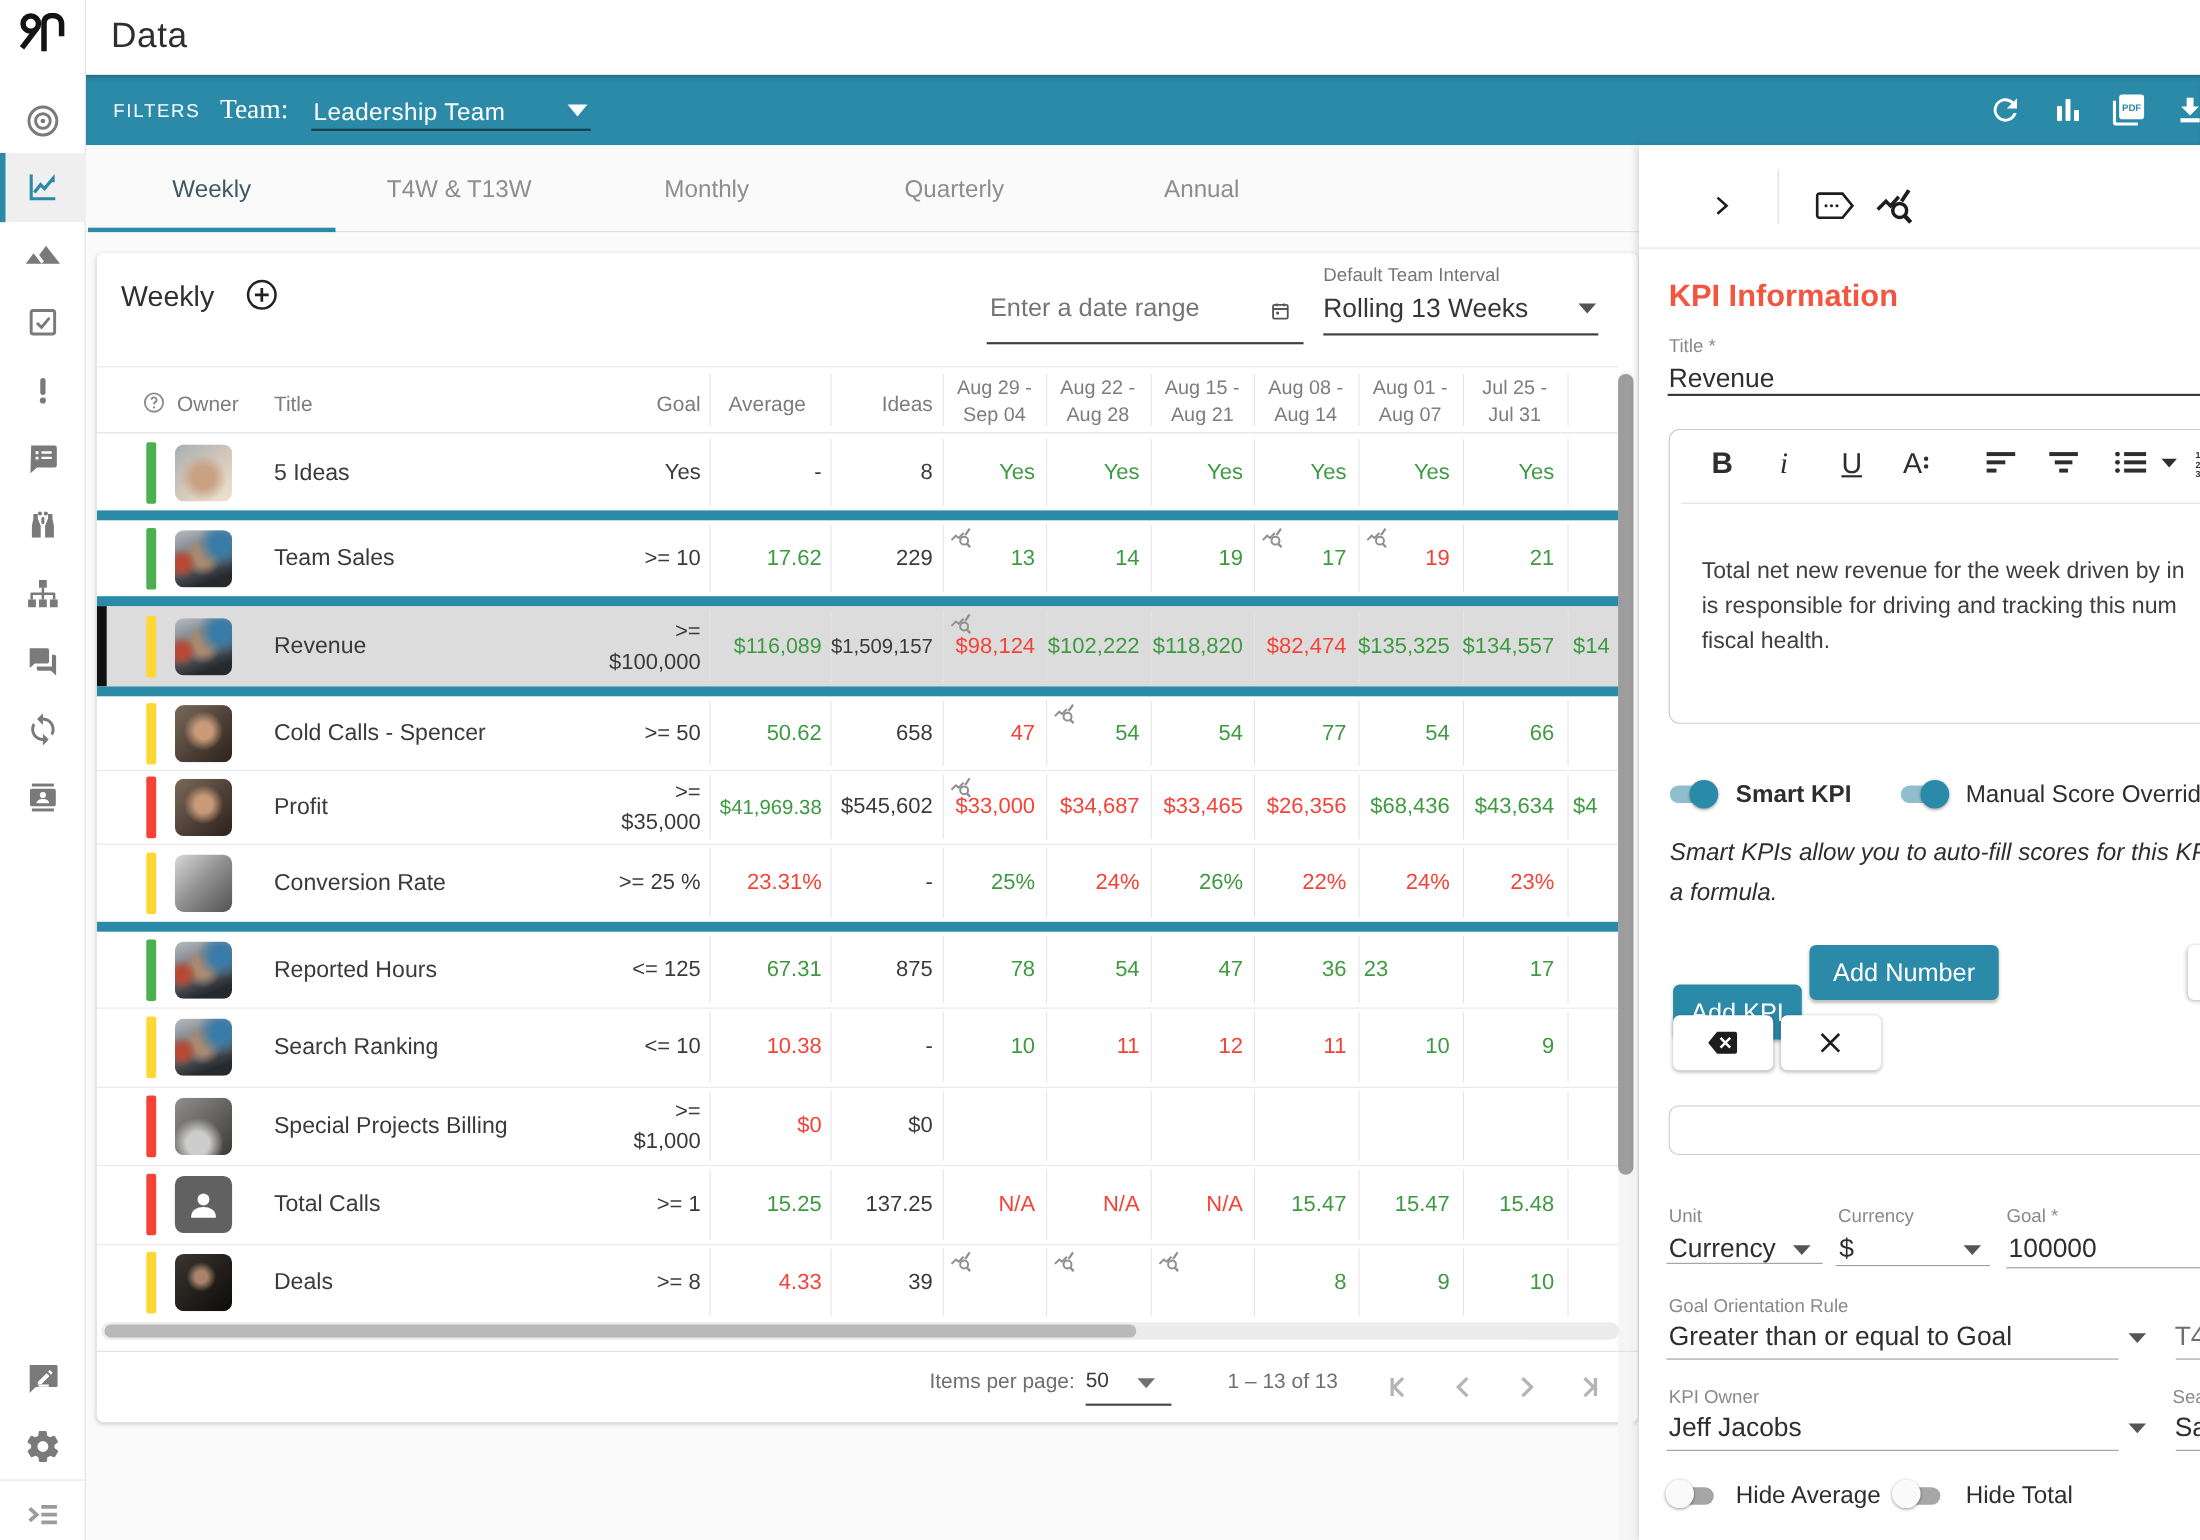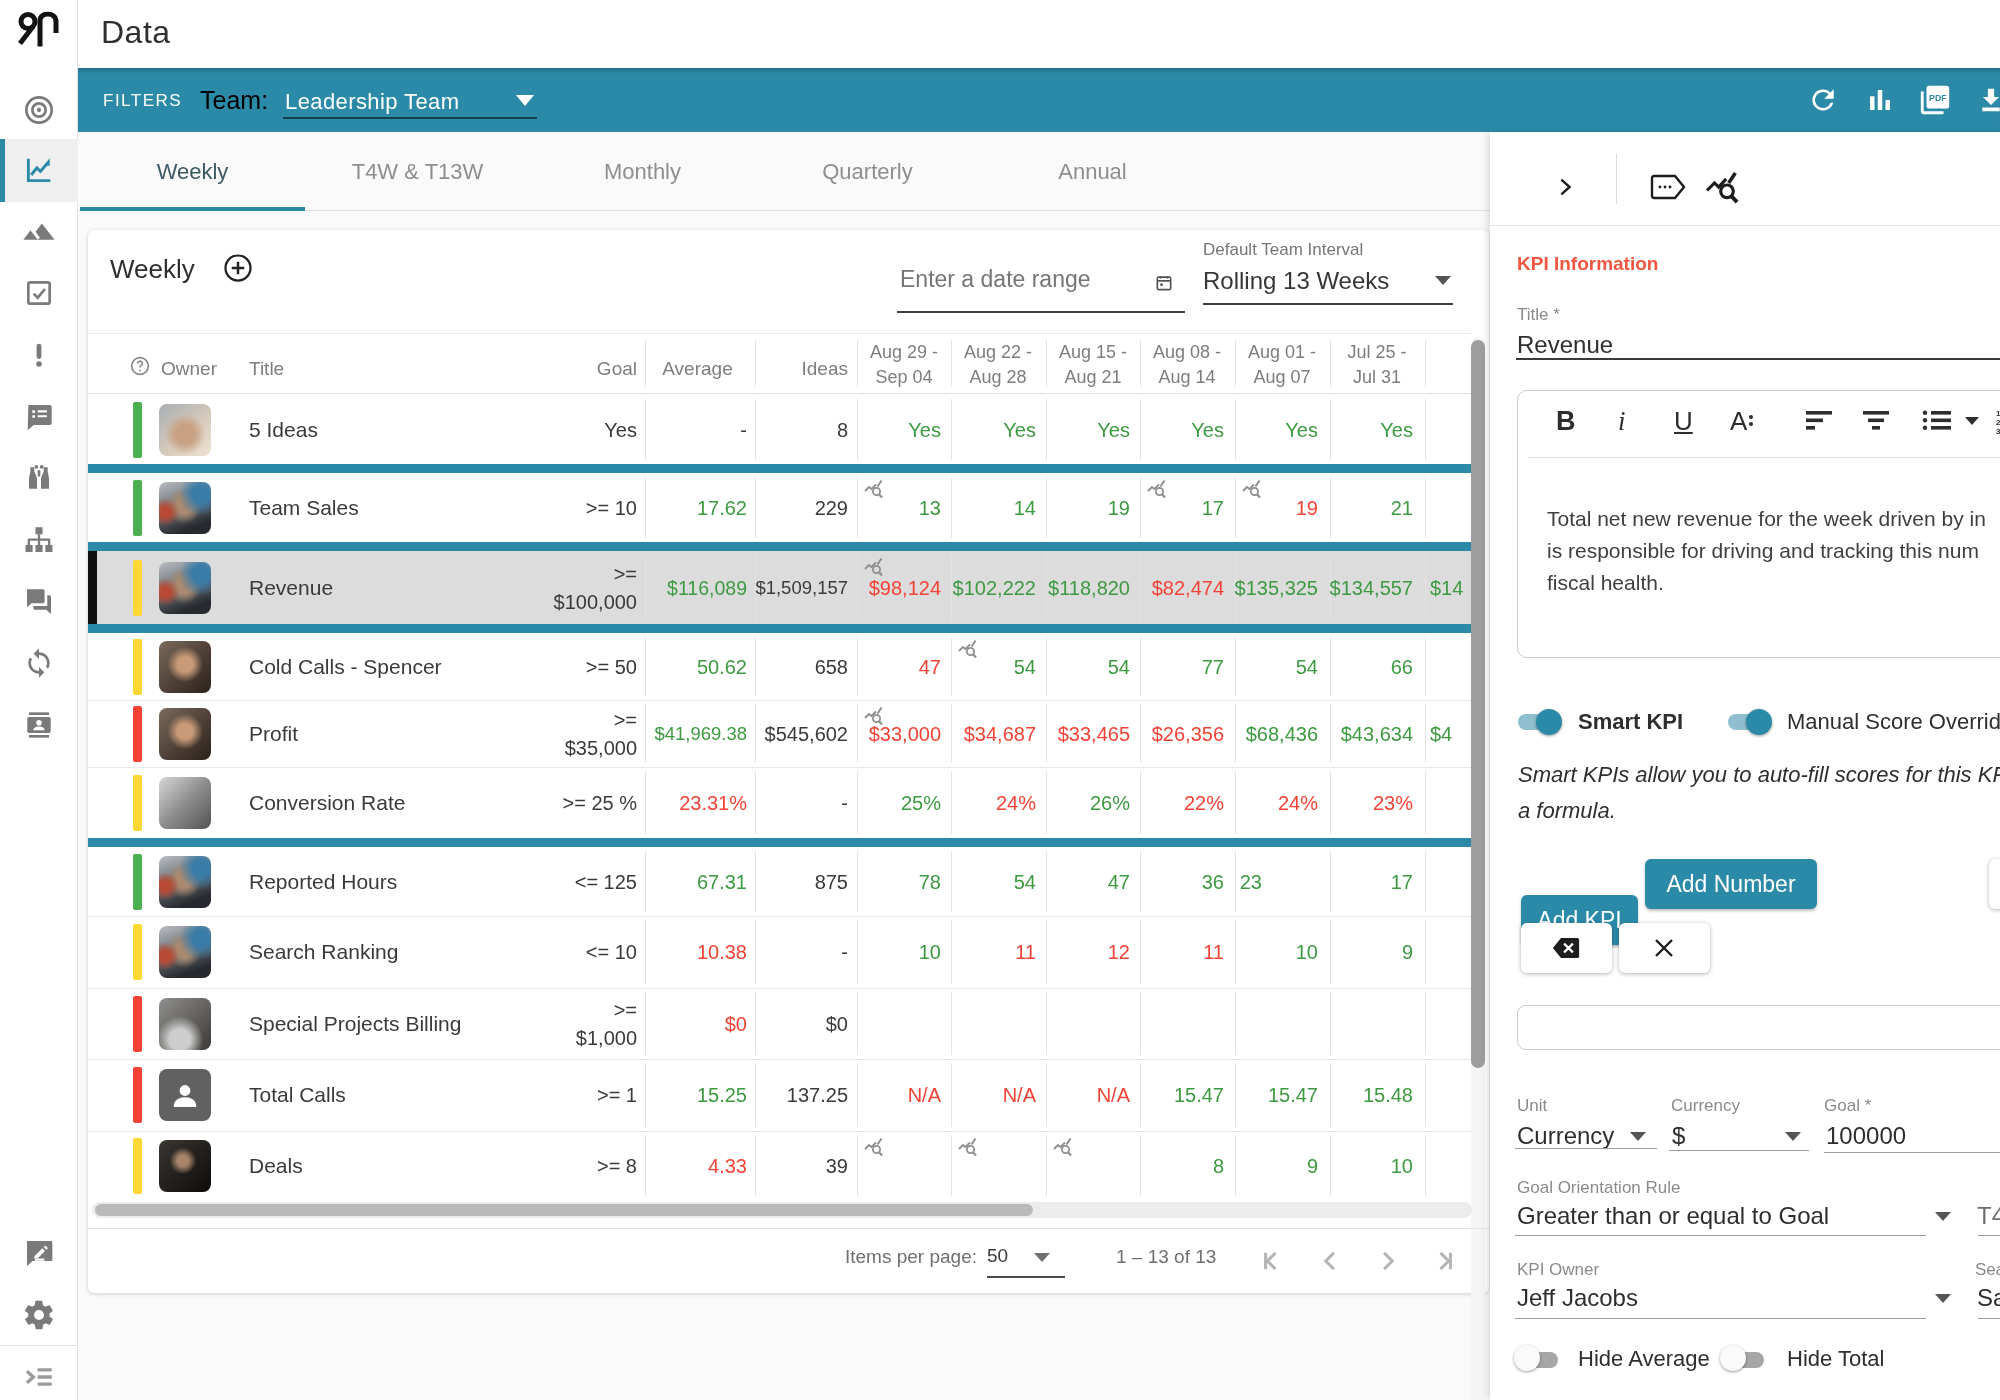--- a/index.html
+++ b/index.html
@@ -11,21 +11,21 @@
 .sico { position:absolute; left:50%; transform:translate(-50%,-50%); }
 #active-item { position:absolute; left:0; top:139px; width:78px; height:63px; background:#efefef; }
 #active-item .bar { position:absolute; left:0; top:0; width:5px; height:63px; background:#2c8aa9; }
 #side-sep { position:absolute; left:0; top:1345px; width:78px; height:1px; background:#e2e2e2; }
 
 #topbar { position:absolute; left:78px; top:0; width:1922px; height:68px; background:#fff; }
 #topbar .title { position:absolute; left:23px; top:14px; font-size:32px; color:#2f2f2f; font-weight:500; letter-spacing:0.5px; }
 
 #tealbar { position:absolute; left:78px; top:68px; width:1922px; height:64px; background:#2c8aa9; box-shadow:inset 0 5px 5px -3px rgba(0,0,0,0.25); }
 #tealbar .filters { position:absolute; left:25px; top:23px; font-size:17px; color:#fff; letter-spacing:1.5px; font-weight:500; }
-#tealbar .teamlbl { position:absolute; left:122px; top:18px; font-size:25px; color:#000000; }
+#tealbar .teamlbl { position:absolute; left:122px; top:18px; font-size:25px; color:#ffffff;font-family:Liberation Serif, serif; }
 #tealbar .teamval { position:absolute; left:207px; top:21px; font-size:22px; color:#fff; letter-spacing:0.4px; }
 #tealbar .underl { position:absolute; left:205px; top:49px; width:254px; height:2px; background:#163f4d; }
 #tealbar .caret { position:absolute; left:438px; top:27px; width:0; height:0; border-left:9px solid transparent; border-right:9px solid transparent; border-top:11px solid #fff; }
 
 #tabs { position:absolute; left:78px; top:132px; width:1412px; height:79px; background:#fafafa; border-bottom:1px solid #e2e2e2; }
 #tabs .tab { position:absolute; top:0; width:225px; height:79px; text-align:center; line-height:79px; font-size:22px; color:#8e8e8e; }
 #tabs .tab.active { color:#3c5a64; }
 #tabs .ink { position:absolute; left:2px; top:75px; width:225px; height:4px; background:#2c8aa9; }
 
 #card { position:absolute; left:88px; top:230px; width:1401px; height:1063px; background:#fff; border-radius:6px; box-shadow:0 1px 4px rgba(0,0,0,0.18); }
@@ -55,21 +55,21 @@
 #vscroll { position:absolute; left:1383px; top:107px; width:14px; height:1089px; background:#f5f5f5; border-radius:7px; }
 #vscroll .thumb { position:absolute; left:0; top:3px; width:14px; height:728px; background:#9d9d9d; border-radius:7px; }
 #hscroll { position:absolute; left:4px; top:972px; width:1380px; height:16px; background:#ececec; border-radius:8px; }
 #hscroll .thumb { position:absolute; left:3px; top:2px; width:938px; height:12px; background:#b9b9b9; border-radius:6px; }
 
 #pager { position:absolute; left:0; top:998px; width:1401px; height:64px; border-top:1px solid #e2e2e2; font-size:19px; color:#6f6f6f; }
 
 #rpanel { position:absolute; left:1490px; top:132px; width:620px; height:1268px; background:#fff; box-shadow:-3px 0 6px rgba(0,0,0,0.12); z-index:40; }
 #rtoolbar { position:absolute; left:0; top:0; width:620px; height:94px; border-bottom:1px solid #e2e2e2; }
 #rtoolbar .div { position:absolute; left:126px; top:22px; width:1px; height:50px; background:#dcdcdc; }
-.kpi-h { position:absolute; left:27px; top:121px; font-size:19px; font-weight:bold; color:#f25540; }
+.kpi-h { position:absolute; left:27px; top:121px; font-size:28px; font-weight:bold; color:#f25540; }
 .flbl { position:absolute; font-size:17px; color:#8a8a8a; }
 .fval { position:absolute; font-size:24px; color:#2e2e2e; }
 .fline { position:absolute; height:1px; background:#9c9c9c; }
 .dkline { position:absolute; height:2px; background:#3a3a3a; }
 .fcaret { position:absolute; width:0; height:0; border-left:8px solid transparent; border-right:8px solid transparent; border-top:9px solid #555; }
 #editor { position:absolute; left:27px; top:258px; width:640px; height:268px; border:1px solid #c9c9c9; border-radius:10px; }
 #editor .sep { position:absolute; left:10px; right:10px; top:66px; height:1px; background:#e0e0e0; }
 .tgl-track { position:absolute; width:38px; height:16px; border-radius:8px; }
 .tgl-thumb { position:absolute; width:26px; height:26px; border-radius:50%; box-shadow:0 1px 3px rgba(0,0,0,0.4); }
 .btn { position:absolute; height:50px; border-radius:6px; background:#2c8aa9; color:#fff; font-size:23px; text-align:center; box-shadow:0 2px 3px rgba(0,0,0,0.25); }

